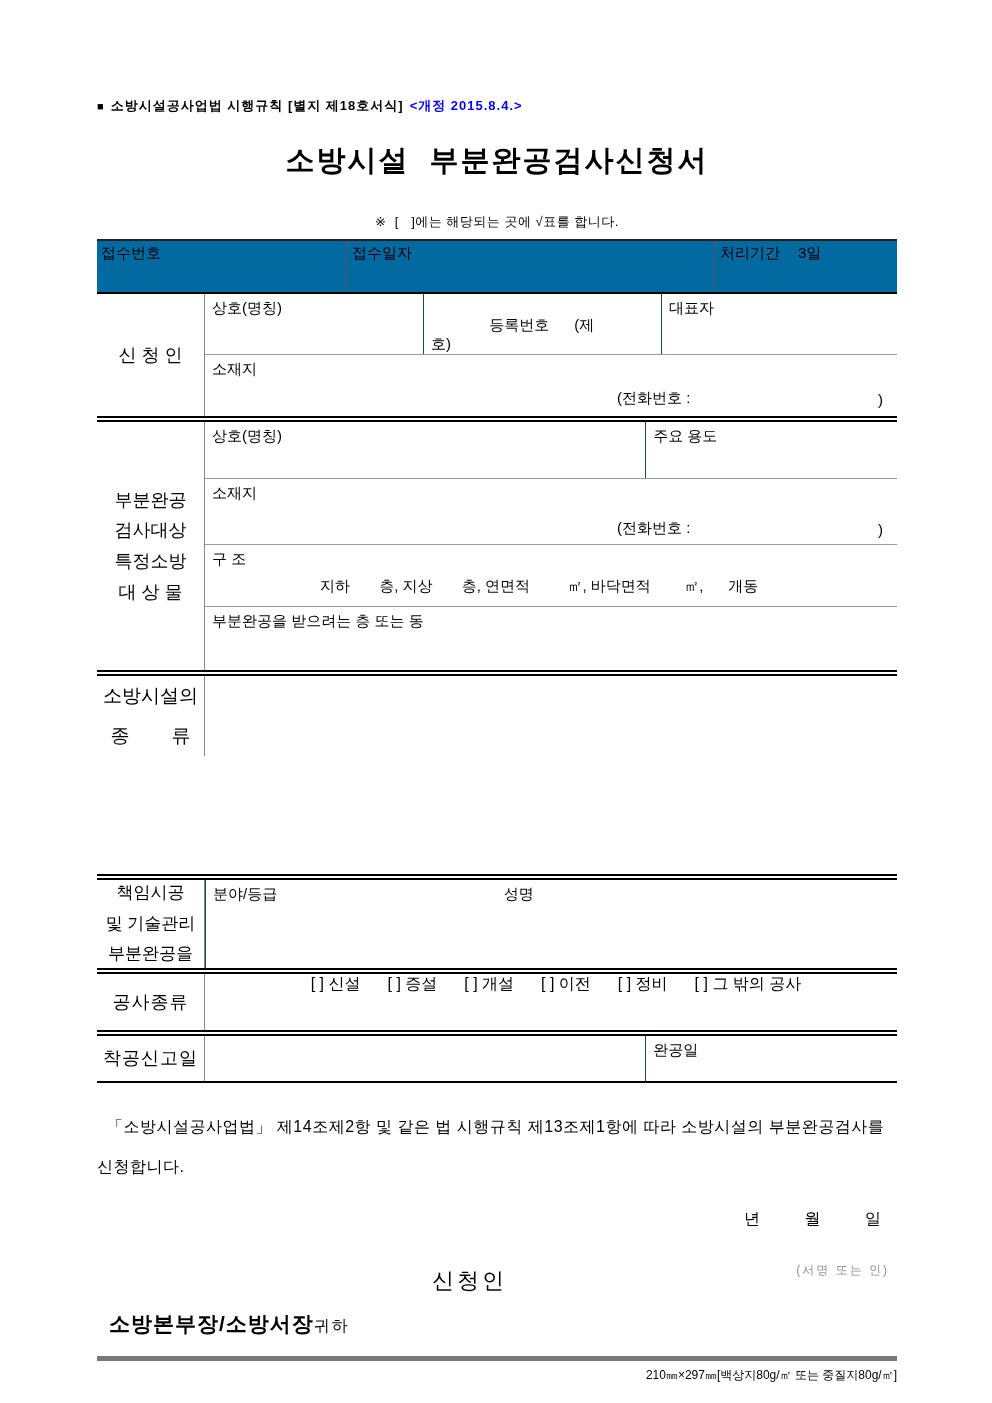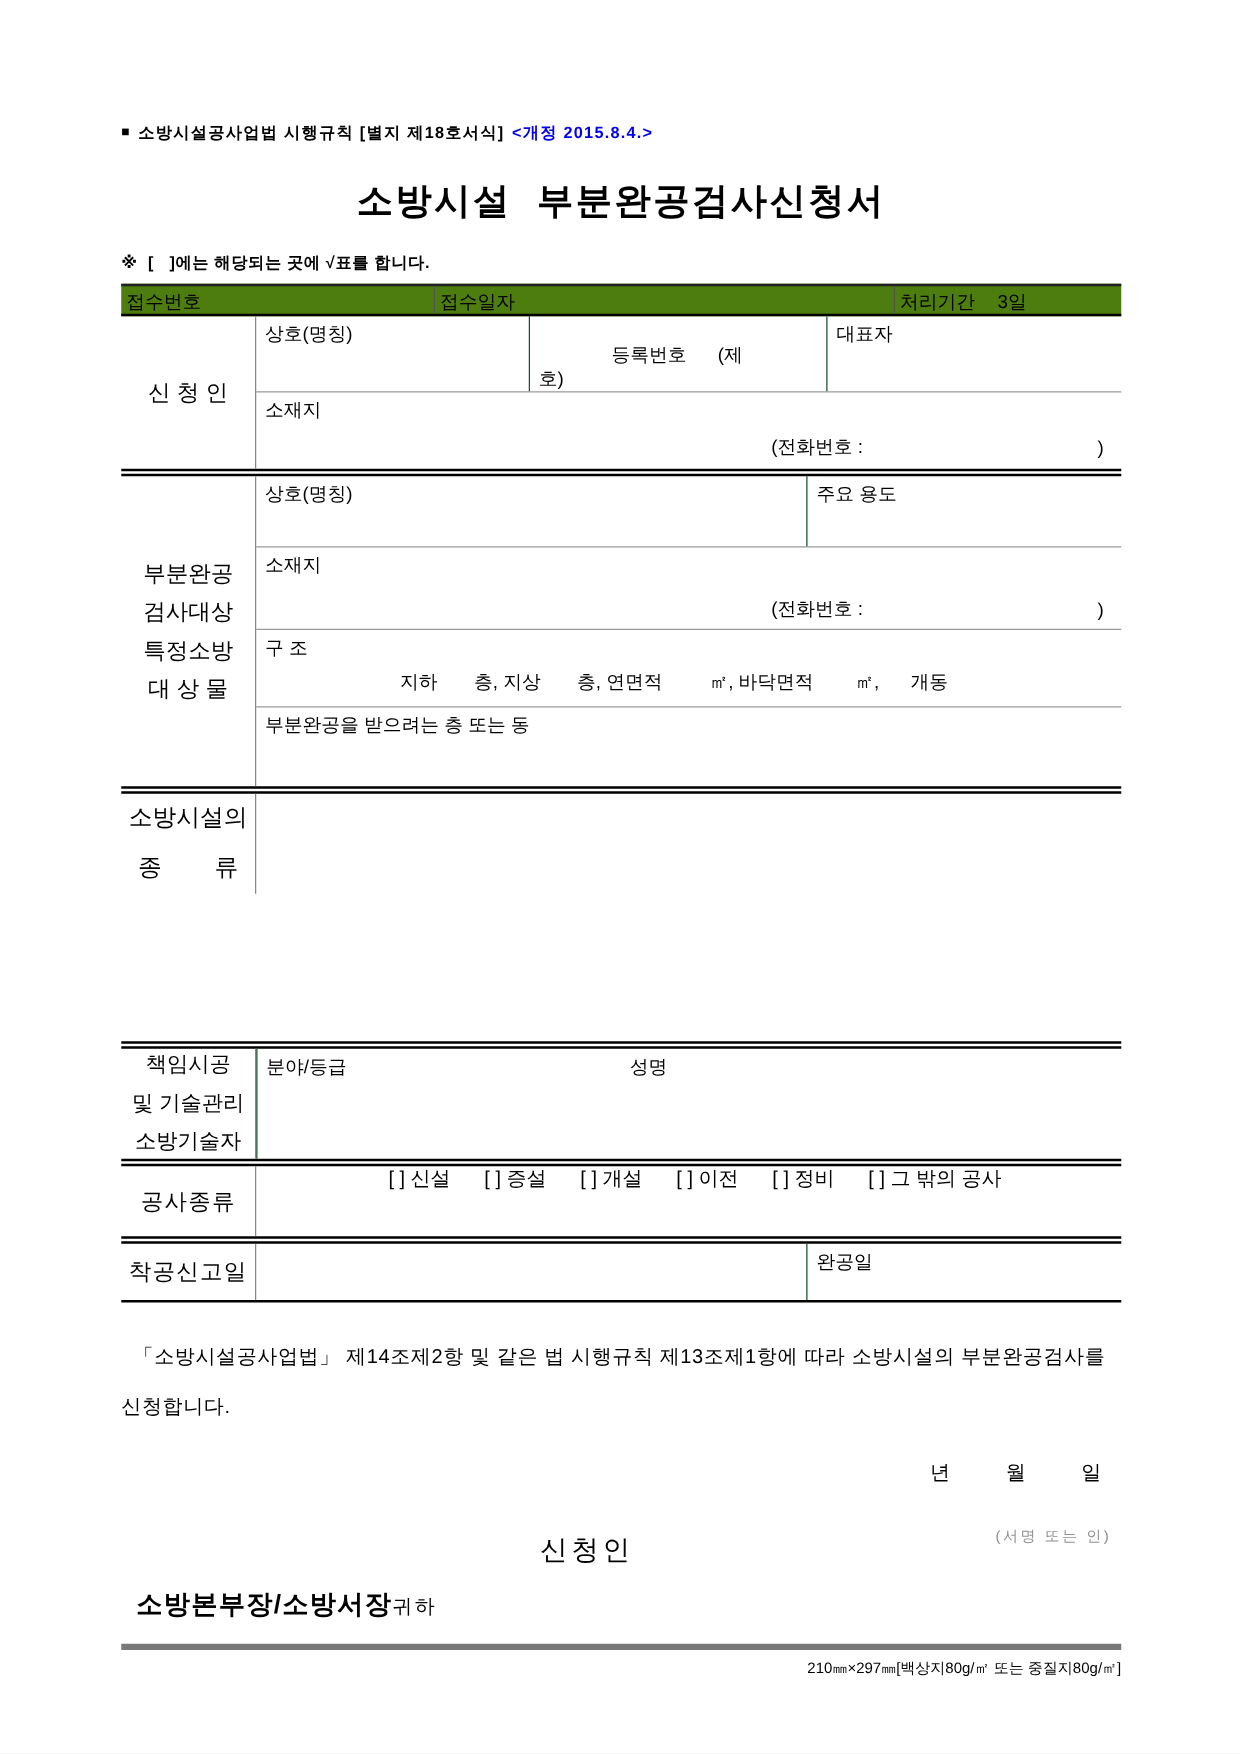--- a/index.html
+++ b/index.html
@@ -11,26 +11,26 @@
   .content{position:absolute;left:97px;top:0;width:800px;}
   .pre{white-space:pre-wrap;}
 
   
   .form-ref{margin-top:97px;font-size:13px;font-weight:bold;letter-spacing:1px;display:flex;align-items:center;gap:6px;}
   .form-ref .sq{font-size:11px;}
   .rev{color:#0000ee;font-weight:bold;}
 
   .title{margin-top:26px;text-align:center;font-size:29px;font-weight:bold;letter-spacing:2px;}
 
-  .chk-note{margin-top:20px;font-size:13px;font-weight:bold;letter-spacing:0.5px;}
+  .chk-note{margin-top:32px;font-size:13px;font-weight:normal;letter-spacing:0.5px;text-align:center;}
 
   
   .formtable{margin-top:8px;width:800px;box-sizing:border-box;}
   .gray-row{
-    display:flex;height:26px;background:#4d7c0f;
+    display:flex;height:55px;background:#0369a1;
     border-top:2px solid #222;border-bottom:2px solid #000;box-sizing:border-box;
   }
   .gray-cell{box-sizing:border-box;padding:3px 4px;font-size:15px;}
   .gc1{width:250px;}
   .gc2{width:368px;border-left:1px solid #555;}
   .gc3{width:182px;border-left:1px solid #555;display:flex;gap:18px;}
 
   .sec{display:flex;box-sizing:border-box;}
   .sec-label{
     width:108px;box-sizing:border-box;border-right:1px solid #888;
@@ -184,21 +184,21 @@
           </div>
         </div>
       </div>
 
       <div class="dsep"></div>
 
       <div class="sec sec4" style="height:88px;">
         <div class="sec-label">
           <span>책임시공</span>
           <span>및 기술관리</span>
-          <span>소방기술자</span>
+          <span>부분완공을</span>
         </div>
         <div class="sec-body">
           <div class="brow" style="height:100%;">
             <div class="cell cl w267">
               <span>분야/등급</span>
             </div>
             <div class="cell w425">
               <span>성명</span>
             </div>
           </div>

